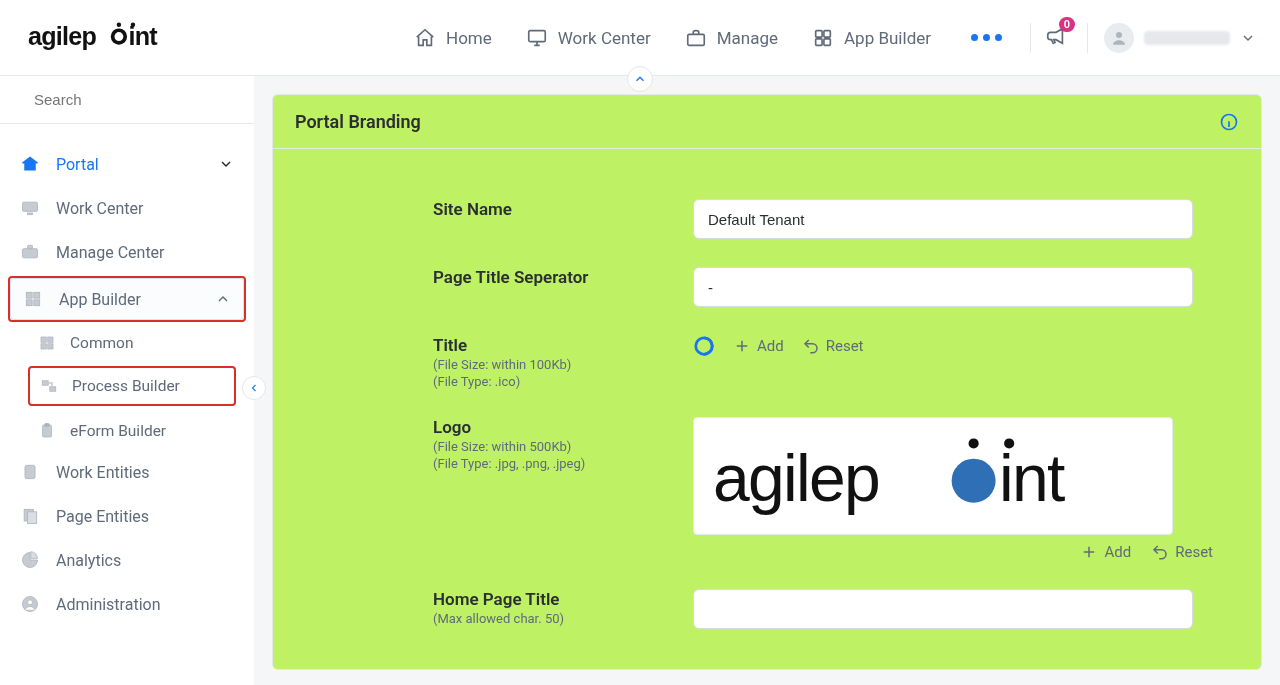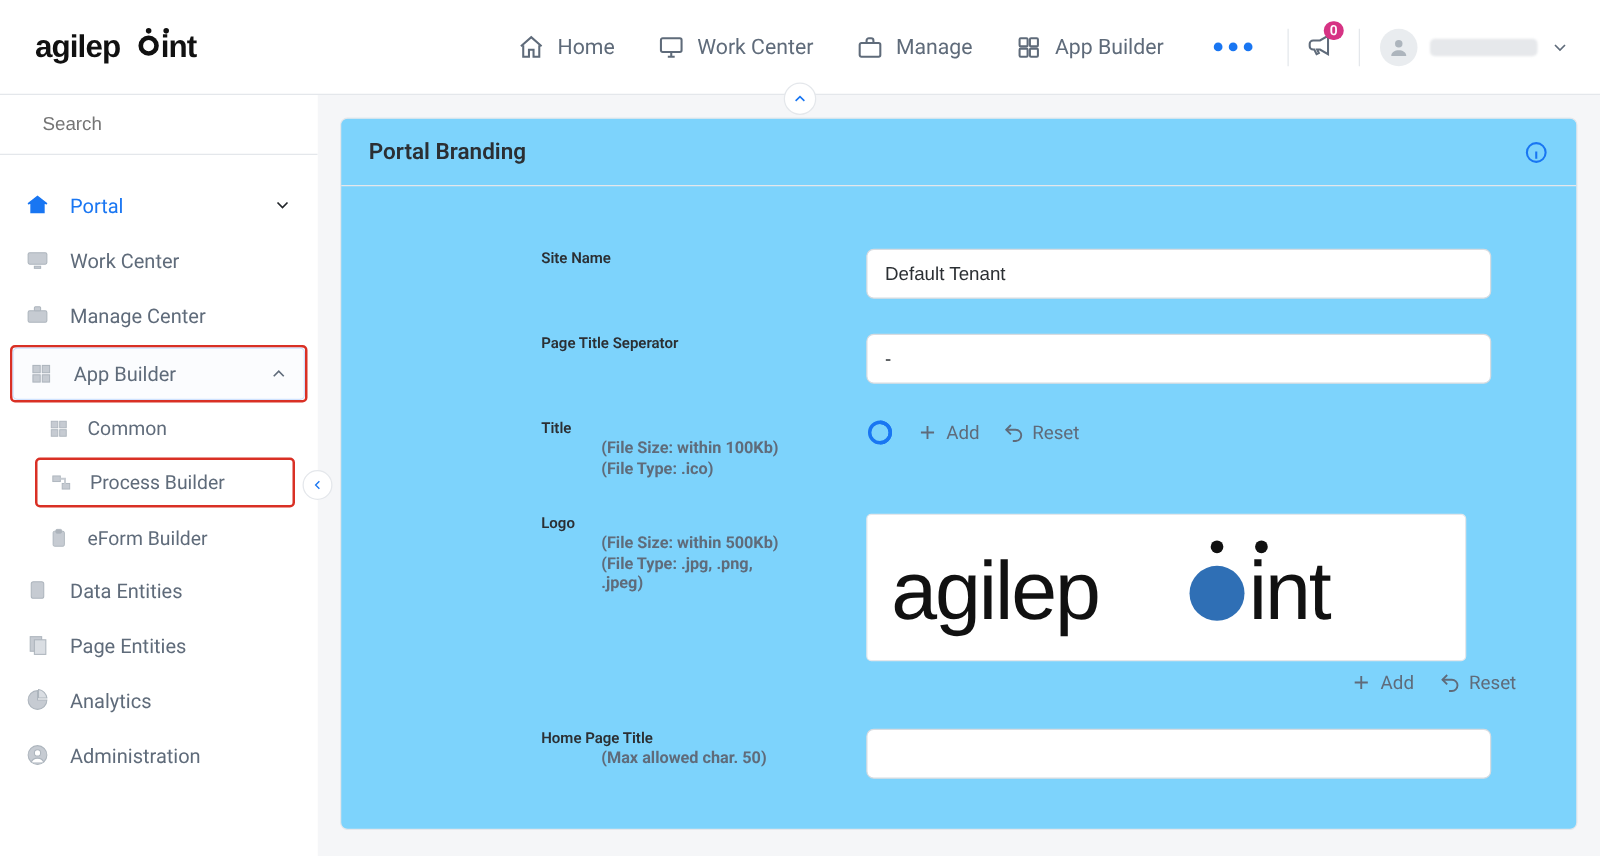--- a/index.html
+++ b/index.html
@@ -138,36 +138,36 @@
     width:24px; height:24px; border:1px solid var(--border);
     background:#fff; border-radius:50%;
     display:flex; align-items:center; justify-content:center;
     cursor:pointer; z-index:4;
   }
   .collapse-handle svg { width:12px; height:12px; stroke: var(--blue); fill:none; stroke-width:2.2;}
 
   
   .content-wrap { flex:1; background: var(--bg-grey); padding: 18px 18px 0 18px; overflow:auto; }
   .card {
-    background:#7dd3fc; border:1px solid var(--border); border-radius:6px;
+    background:#bef264; border:1px solid var(--border); border-radius:6px;
     min-height: 560px; position:relative;
   }
   .card-header {
     display:flex; align-items:center; justify-content:space-between;
     padding: 16px 22px; border-bottom:1px solid var(--border);
     font-size:18px; font-weight:600; color:#2b2f33;
   }
   .info-icon { width:20px; height:20px; stroke: var(--blue); fill:none; stroke-width:2; cursor:pointer;}
 
   .form-area { padding: 20px 40px 40px 40px; }
   .row { display:flex; align-items:flex-start; gap: 60px; margin-top: 28px; }
   .row:first-child { margin-top: 30px; }
   .label-col { width: 200px; padding-left: 120px; box-sizing: content-box; }
-  .label-main { font-size:12px; font-weight:600; color:#2b2f33; }
-  .label-hint { font-size:13px; color: var(--text-grey); margin-top:2px; font-weight:700;margin-left:48px;}
+  .label-main { font-size:17px; font-weight:600; color:#2b2f33; }
+  .label-hint { font-size:13px; color: var(--text-grey); margin-top:2px; font-weight:400;}
   .field-col { flex:1; max-width: 500px; }
   .text-input {
     width:100%; height:40px; border:1px solid #d7dbe0; border-radius:6px;
     padding: 0 14px; font-size:15px; color:#2b2f33; outline:none; background:#fff;
   }
 
   .icon-row-actions { display:flex; align-items:center; gap:18px; }
   .mini-logo {
     width:22px; height:22px; display:inline-flex; align-items:center; justify-content:center;
   }
@@ -363,21 +363,21 @@
         </span>
         <span>eForm Builder</span>
       </div>
 
       <div class="s-item">
         <span class="s-icon">
           <svg viewBox="0 0 24 24">
               <rect x="6" y="4" width="12" height="16" rx="2" fill="#c6cbd2"></rect>
             </svg>
         </span>
-        <span>Data Entities</span>
+        <span>Work Entities</span>
       </div>
 
       <div class="s-item">
         <span class="s-icon">
           <svg viewBox="0 0 24 24">
               <rect x="5" y="4" width="11" height="14" fill="#c6cbd2"></rect>
               <rect x="9" y="7" width="11" height="14" fill="#dadee3"></rect>
             </svg>
         </span>
         <span>Page Entities</span>

